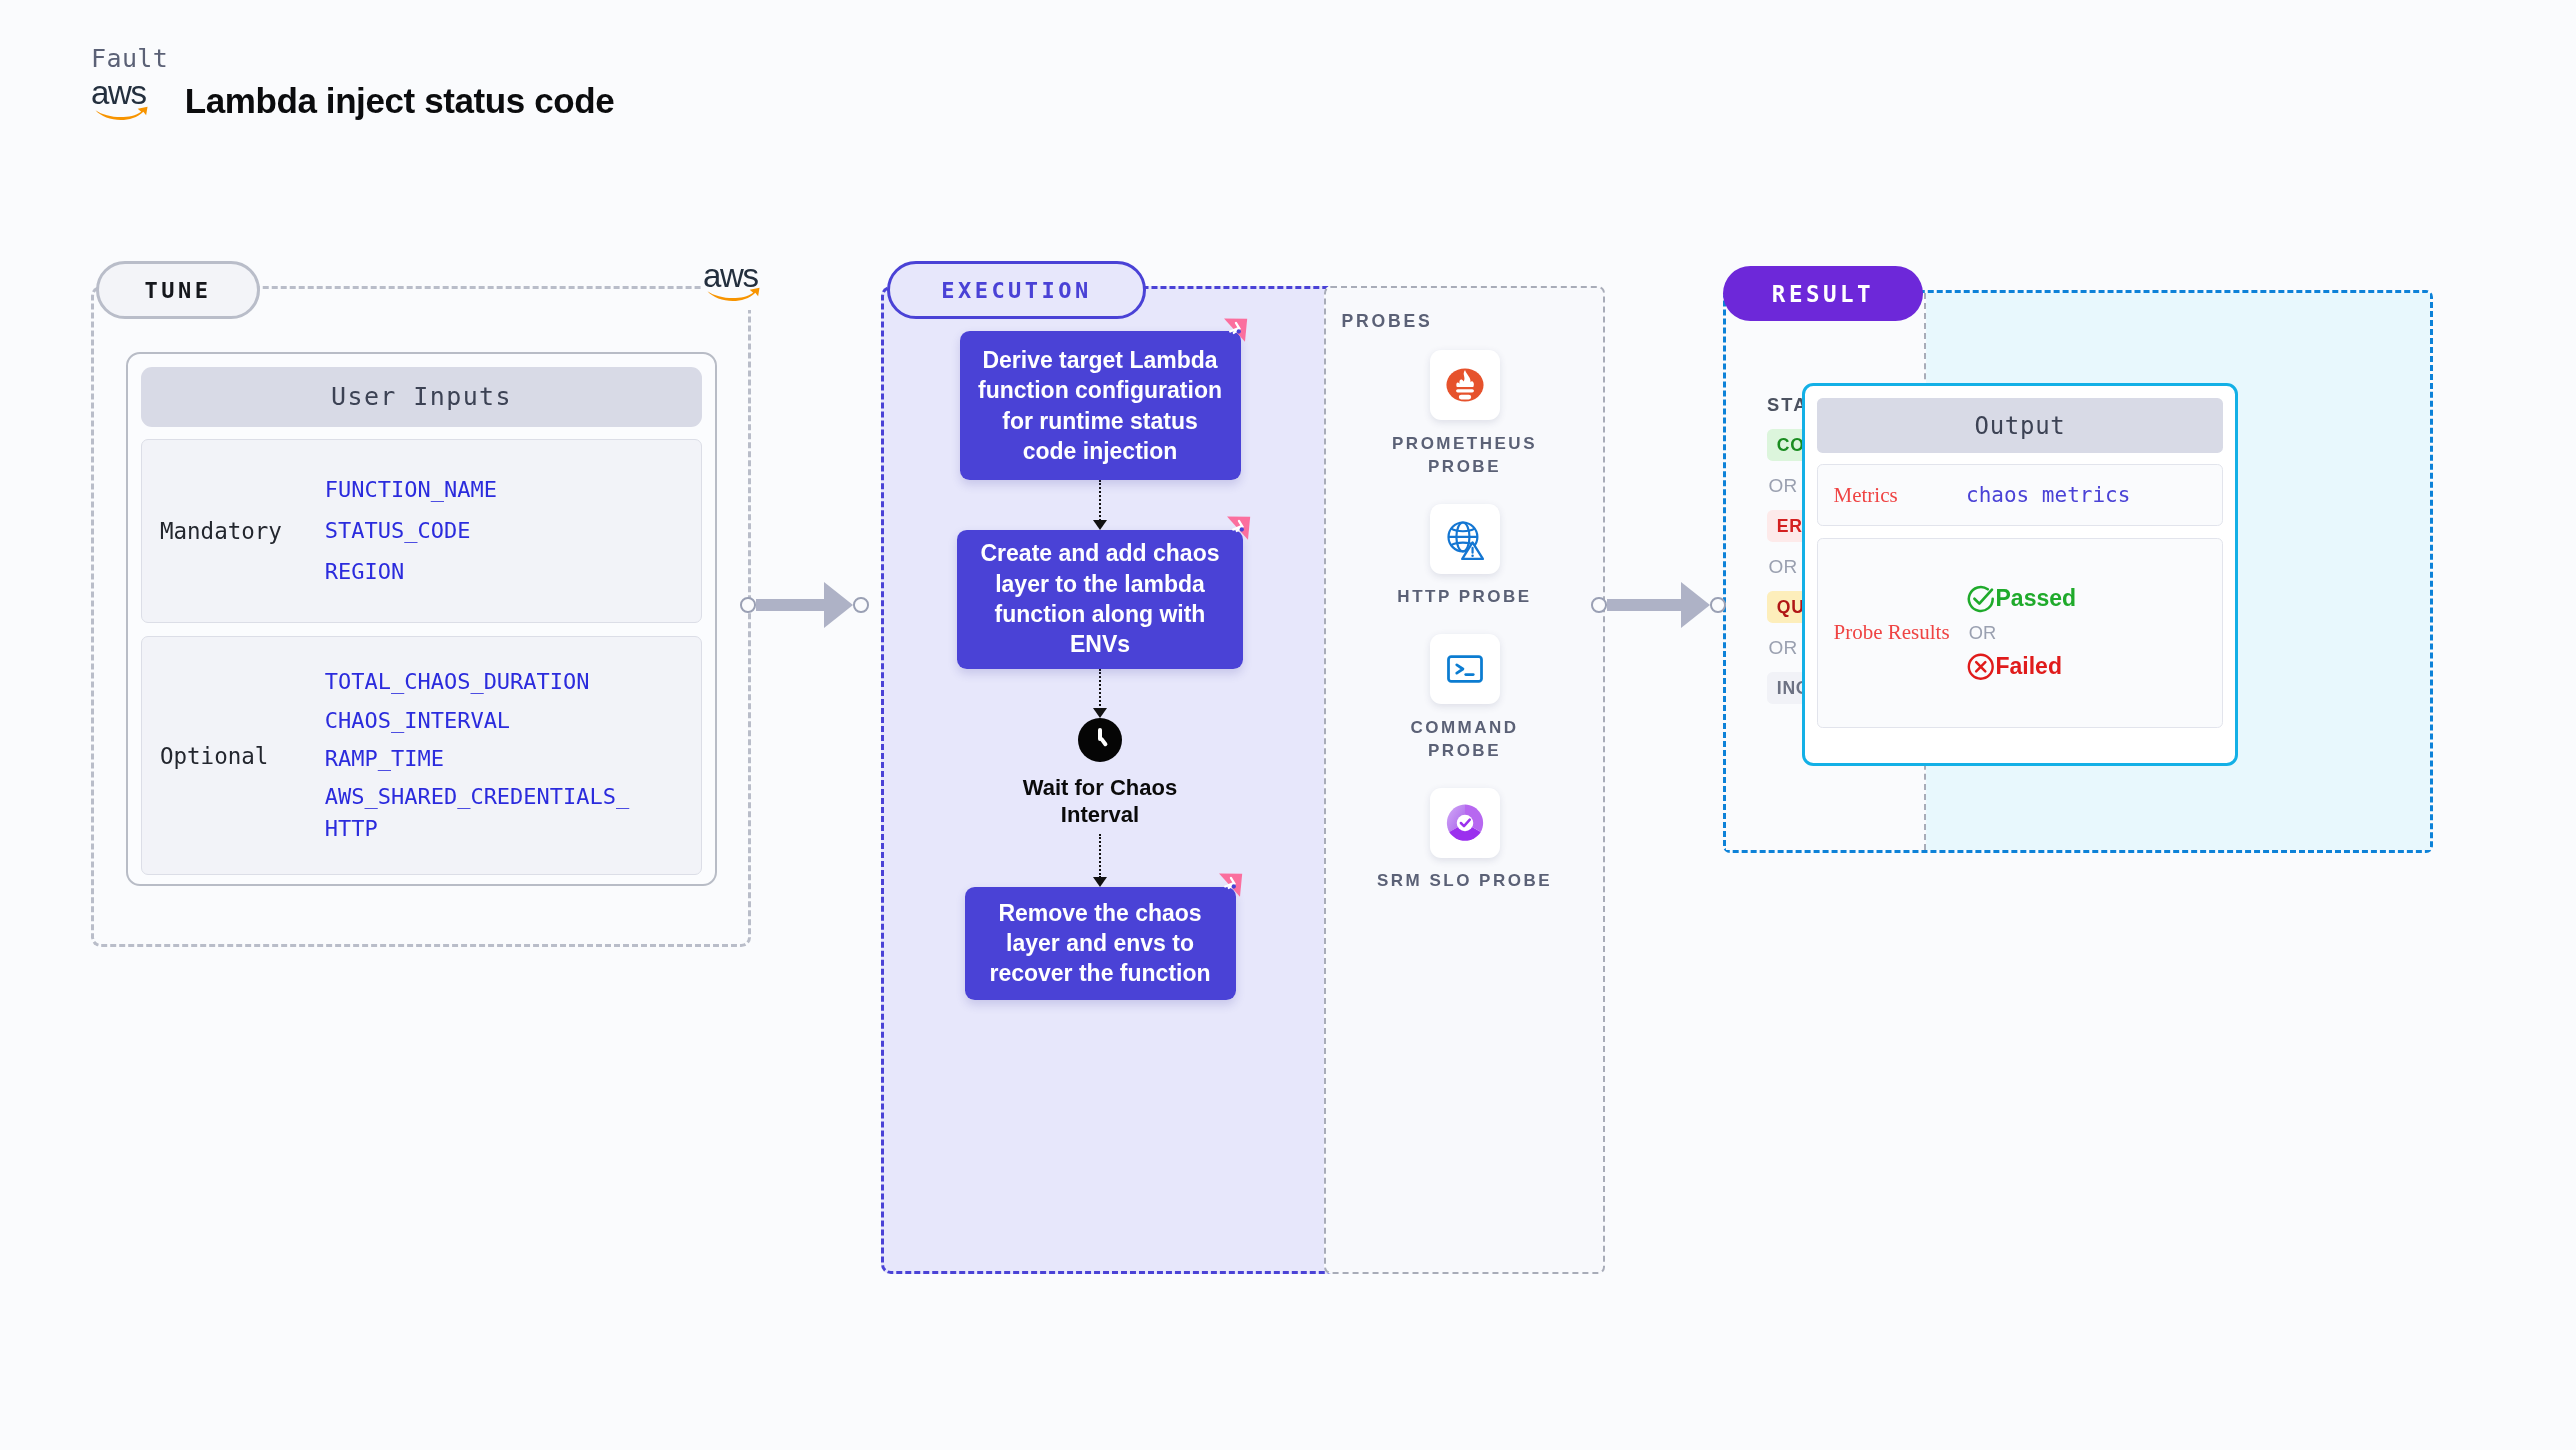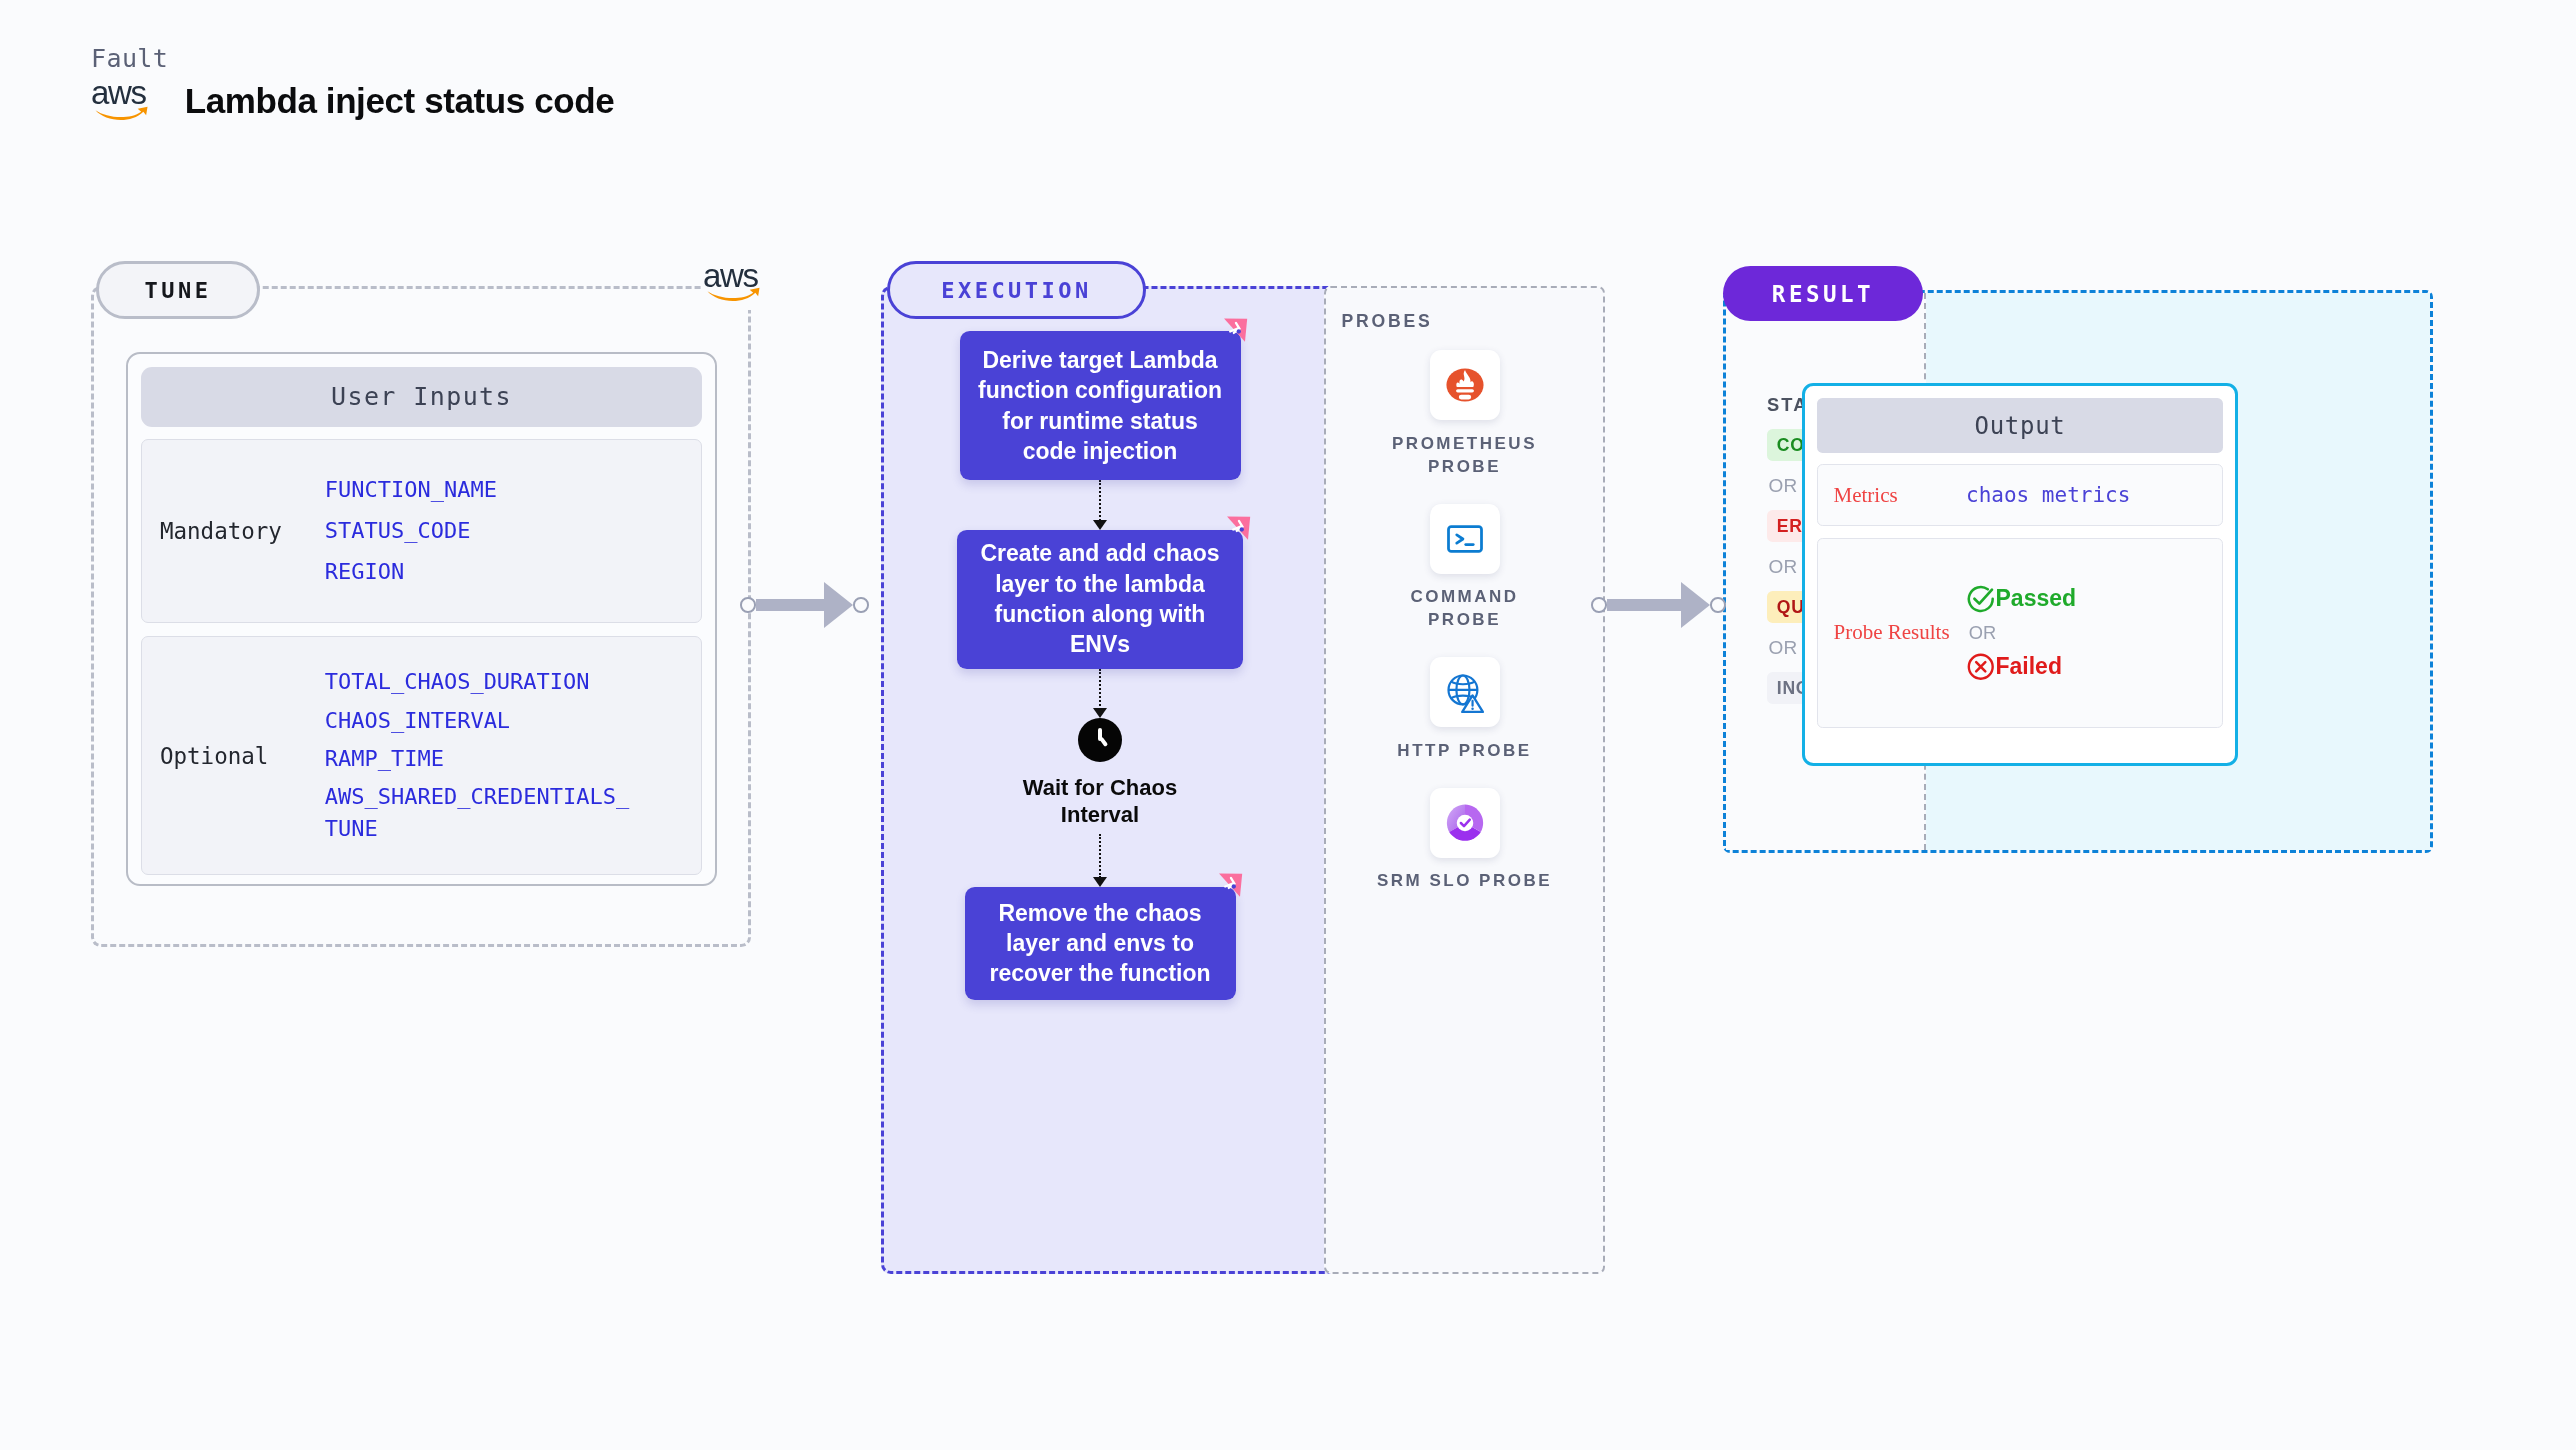--- a/index.html
+++ b/index.html
@@ -276,21 +276,21 @@
         </div>
       </div>
 
       <div class="param-group" id="group-optional">
         <div class="grp-label">Optional</div>
         <div class="grp-items">
           <div class="param-item">TOTAL_CHAOS_DURATION</div>
           <div class="param-item">CHAOS_INTERVAL</div>
           <div class="param-item">RAMP_TIME</div>
           <div class="param-item" style="white-space:pre-line">AWS_SHARED_CREDENTIALS_
-TUNE</div>
+HTTP</div>
         </div>
       </div>
     </div>
   </div>
 
   <div id="aws-badge">
     <div class="aws-text">aws</div>
     <svg class="aws-smile" width="55" height="18.3" viewBox="0 0 78 26">
       <path d="M2 6 C16 22, 52 26, 70 8 L74 13 L76 1 L62 4 L67 8 C50 20, 18 17, 2 6 Z" fill="#f79400"></path>
     </svg>
@@ -375,41 +375,41 @@
                      C41 21, 35 18, 32 10 Z" fill="#ffffff"></path>
             <rect x="19" y="38" width="26" height="5" rx="2.5" fill="#ffffff"></rect>
             <rect x="23" y="46" width="18" height="7" rx="3.5" fill="#ffffff"></rect>
           </svg>
         </div>
         <div class="probe-label">PROMETHEUS PROBE</div>
       </div>
 
       <div class="probe-item">
         <div class="probe-icon-tile">
-          <svg width="44" height="44" viewBox="0 0 64 64" fill="none" stroke="#0b7cd1" stroke-width="4" stroke-linecap="round" stroke-linejoin="round">
-            <rect x="8" y="14" width="48" height="36" rx="4"></rect>
-            <path d="M20 26 L29 32 L20 38"></path>
-            <path d="M33 40 L44 40"></path>
-          </svg>
-        </div>
-        <div class="probe-label">COMMAND PROBE</div>
-      </div>
-
-      <div class="probe-item">
-        <div class="probe-icon-tile">
           <svg width="44" height="44" viewBox="0 0 64 64" fill="none" stroke="#1476d2" stroke-width="3.2">
             <circle cx="29" cy="29" r="21"></circle>
             <ellipse cx="29" cy="29" rx="9.5" ry="21"></ellipse>
             <path d="M8 29 L50 29 M12 17 C20 22, 38 22, 46 17 M12 41 C20 36, 38 36, 46 41"></path>
             <path d="M43 37 L58 61 L28 61 Z" fill="#ffffff" stroke="#1476d2" stroke-width="3.4" stroke-linejoin="round"></path>
             <path d="M43 45 L43 52" stroke-linecap="round"></path>
             <circle cx="43" cy="56.5" r="1.8" fill="#1476d2" stroke="none"></circle>
           </svg>
         </div>
         <div class="probe-label">HTTP PROBE</div>
+      </div>
+
+      <div class="probe-item">
+        <div class="probe-icon-tile">
+          <svg width="44" height="44" viewBox="0 0 64 64" fill="none" stroke="#0b7cd1" stroke-width="4" stroke-linecap="round" stroke-linejoin="round">
+            <rect x="8" y="14" width="48" height="36" rx="4"></rect>
+            <path d="M20 26 L29 32 L20 38"></path>
+            <path d="M33 40 L44 40"></path>
+          </svg>
+        </div>
+        <div class="probe-label">COMMAND PROBE</div>
       </div>
 
       <div class="probe-item">
         <div class="probe-icon-tile">
           <svg width="44" height="44" viewBox="0 0 64 64">
             <defs>
               <linearGradient id="sloGrad" x1="0" y1="0" x2="1" y2="1">
                 <stop offset="0%" stop-color="#c48ef5"></stop>
                 <stop offset="100%" stop-color="#8a2be2"></stop>
               </linearGradient>

